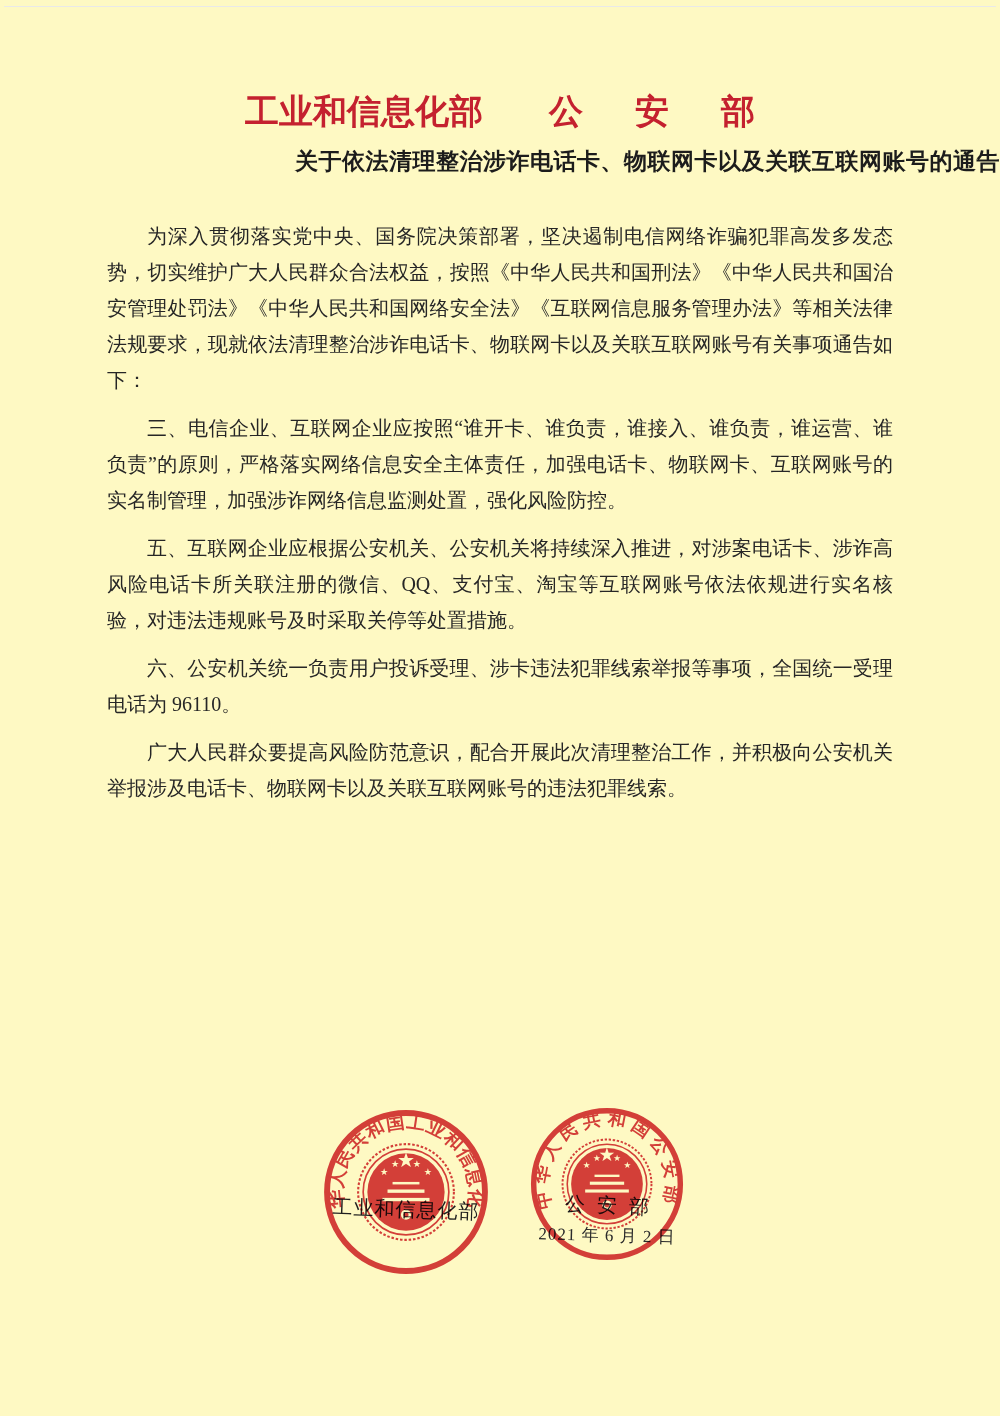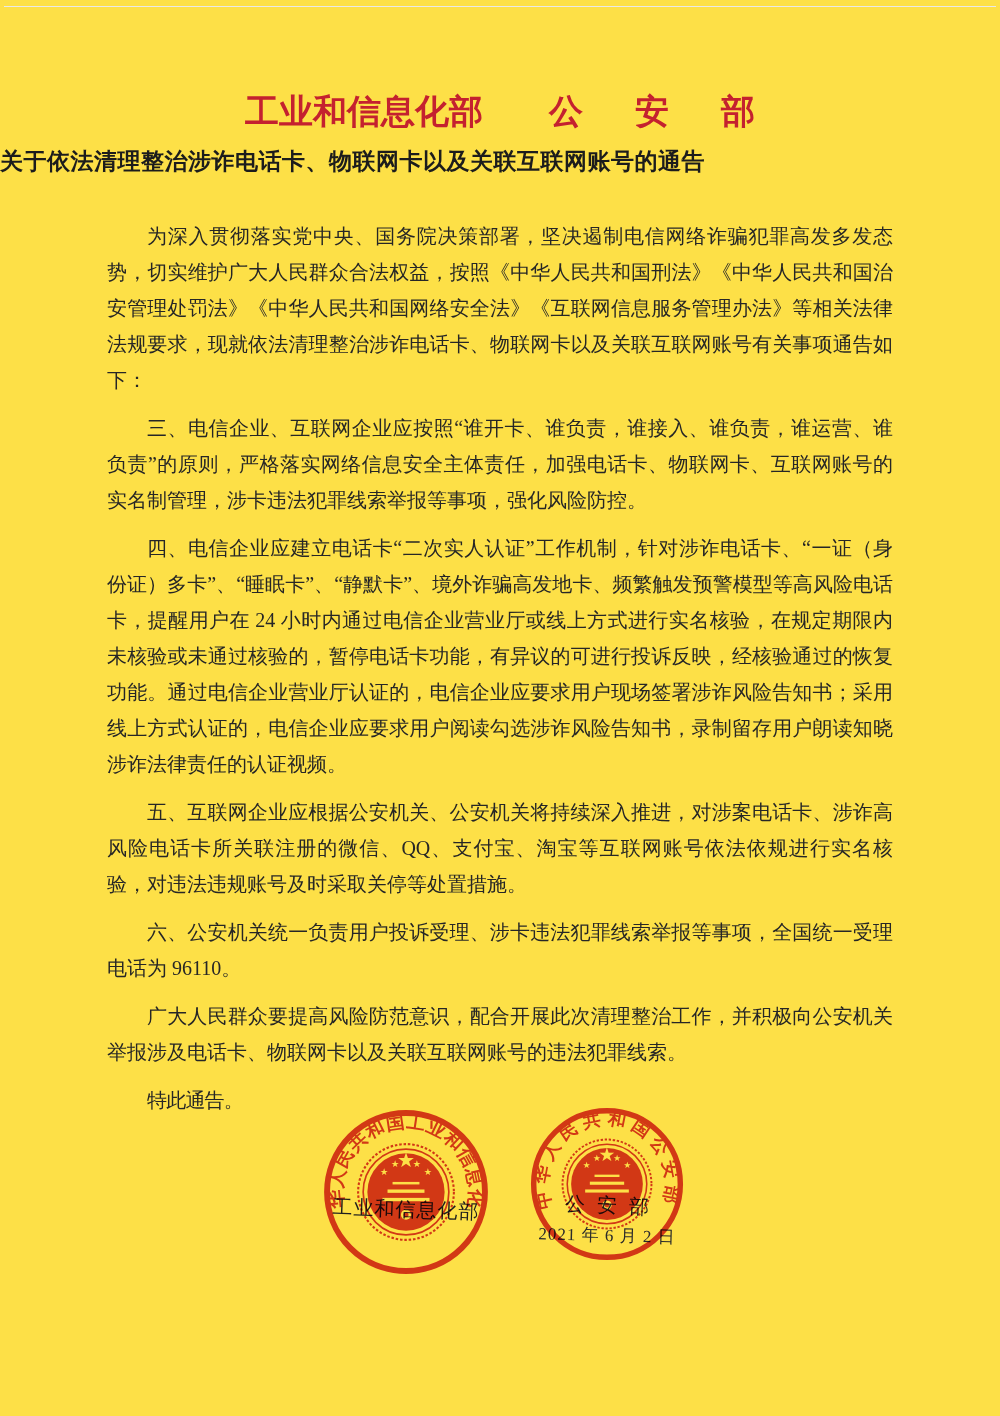--- a/index.html
+++ b/index.html
@@ -1,36 +1,36 @@
 <!DOCTYPE html>
 <html><head>
 <meta charset="utf-8">
 <style>
   html,body { margin:0; padding:0; background:#ffffff; }
   .page {
     position:relative;
     width:1000px; height:1416px;
-    background:#fde047;
+    background:#fef9c3;
     font-family:"Liberation Serif","DejaVu Serif",serif;
     color:#262626;
     overflow:hidden;
   }
   .scan-edge { position:absolute; top:6px; left:4px; right:4px; height:1px; background:#e9e9e9; }
 
   .masthead {
     position:absolute; top:90px; left:0; width:100%;
     display:flex; justify-content:center; align-items:baseline; gap:66px;
     color:#c4212f; font-weight:bold; font-size:34px; line-height:44px;
     white-space:nowrap;
   }
   .dept-right { letter-spacing:52px; margin-right:-52px; }
 
   .notice-title {
     position:absolute; top:146px; left:0; width:100%;
-    margin:0; text-align:left;
+    margin:0; text-align:right;
     font-size:23px; font-weight:bold; color:#1c1c1c; letter-spacing:0.5px;
   }
 
   .doc-body {
     position:absolute; top:206px; left:95px; width:810px;
     font-size:20px; line-height:36px; text-align:justify;
     text-justify:inter-ideograph;
   }
   .doc-body p { margin:12px; text-indent:2em; }
   .doc-body p:nth-of-type(7) { letter-spacing:-0.8px; white-space:nowrap; }
@@ -68,26 +68,24 @@
 
   <div class="masthead">
     <span class="dept">工业和信息化部</span>
     <span class="dept dept-right">公安部</span>
   </div>
 
   <h1 class="notice-title">关于依法清理整治涉诈电话卡、物联网卡以及关联互联网账号的通告</h1>
 
   <div class="doc-body">
     <p>为深入贯彻落实党中央、国务院决策部署，坚决遏制电信网络诈骗犯罪高发多发态势，切实维护广大人民群众合法权益，按照《中华人民共和国刑法》《中华人民共和国治安管理处罚法》《中华人民共和国网络安全法》《互联网信息服务管理办法》等相关法律法规要求，现就依法清理整治涉诈电话卡、物联网卡以及关联互联网账号有关事项通告如下：</p>
-    <p>三、电信企业、互联网企业应按照“谁开卡、谁负责，谁接入、谁负责，谁运营、谁负责”的原则，严格落实网络信息安全主体责任，加强电话卡、物联网卡、互联网账号的实名制管理，涉卡违法犯罪线索举报等事项，强化风险防控。</p>
-    <p>四、电信企业应建立电话卡“二次实人认证”工作机制，针对涉诈电话卡、“一证（身份证）多卡”、“睡眠卡”、“静默卡”、境外诈骗高发地卡、频繁触发预警模型等高风险电话卡，提醒用户在 24 小时内通过电信企业营业厅或线上方式进行实名核验，在规定期限内未核验或未通过核验的，暂停电话卡功能，有异议的可进行投诉反映，经核验通过的恢复功能。通过电信企业营业厅认证的，电信企业应要求用户现场签署涉诈风险告知书；采用线上方式认证的，电信企业应要求用户阅读勾选涉诈风险告知书，录制留存用户朗读知晓涉诈法律责任的认证视频。</p>
+    <p>三、电信企业、互联网企业应按照“谁开卡、谁负责，谁接入、谁负责，谁运营、谁负责”的原则，严格落实网络信息安全主体责任，加强电话卡、物联网卡、互联网账号的实名制管理，加强涉诈网络信息监测处置，强化风险防控。</p>
     <p>五、互联网企业应根据公安机关、公安机关将持续深入推进，对涉案电话卡、涉诈高风险电话卡所关联注册的微信、QQ、支付宝、淘宝等互联网账号依法依规进行实名核验，对违法违规账号及时采取关停等处置措施。</p>
     <p>六、公安机关统一负责用户投诉受理、涉卡违法犯罪线索举报等事项，全国统一受理电话为 96110。</p>
     <p>广大人民群众要提高风险防范意识，配合开展此次清理整治工作，并积极向公安机关举报涉及电话卡、物联网卡以及关联互联网账号的违法犯罪线索。</p>
-    <p>特此通告。</p>
   </div>
 
   <div class="sig sig-miit">工业和信息化部</div>
   <div class="sig sig-mps">公安部</div>
   <div class="sig sig-date">2021 年 6 月 2 日</div>
 
   <svg class="seal seal-miit" viewBox="0 0 200 200">
     <circle cx="100" cy="100" r="94" fill="none" stroke="#d2353f" stroke-width="7"></circle>
     <path id="arcA" d="M 28.6 126 A 76 76 0 1 1 171.4 126" fill="none"></path>
     <text class="ring-text-1" fill="#d2353f" text-anchor="middle">

